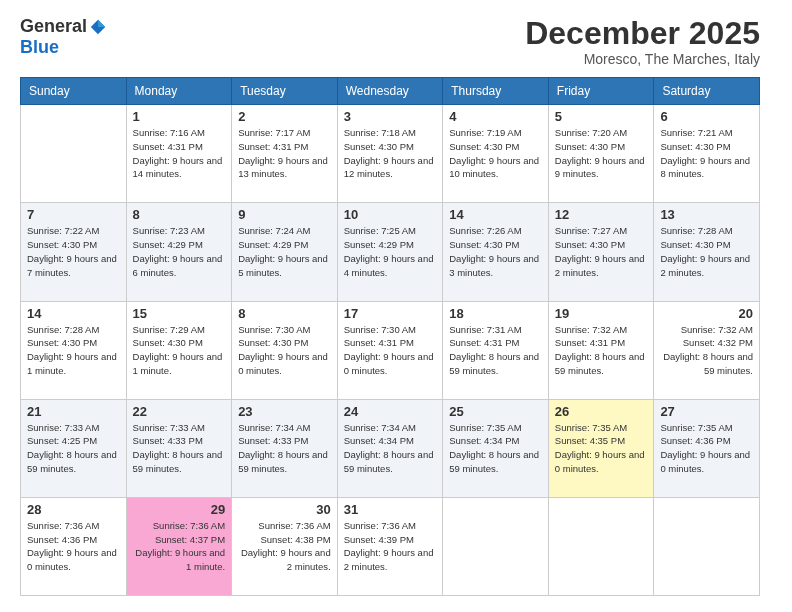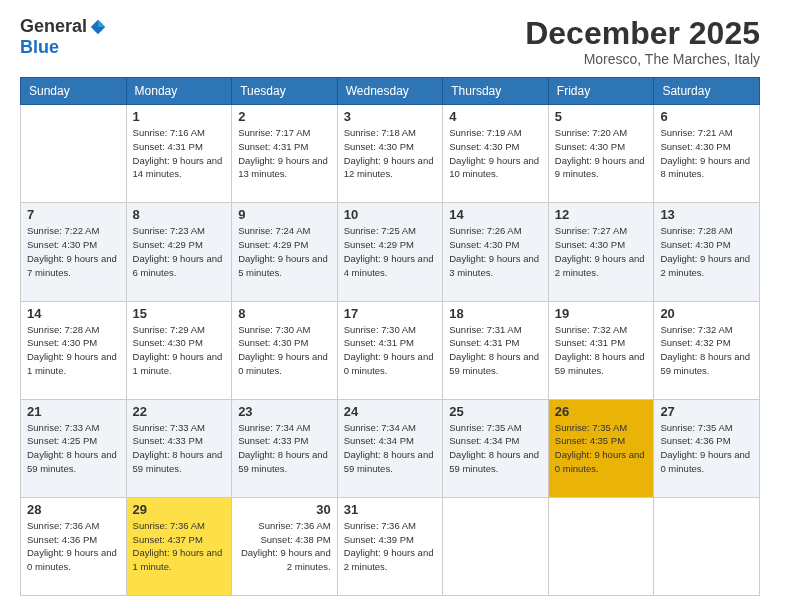--- a/index.html
+++ b/index.html
@@ -261,21 +261,21 @@
 Daylight: 8 hours
 and 59 minutes.</div>
           </td>
           <td style="background: rgb(255, 255, 255);">
             <span class="day-num">19</span>
             <div class="day-info">Sunrise: 7:32 AM
 Sunset: 4:31 PM
 Daylight: 8 hours
 and 59 minutes.</div>
           </td>
-          <td style="background: rgb(255, 255, 255);">
+          <td style="background: rgb(255, 255, 255); text-align: right;">
             <span class="day-num">20</span>
             <div class="day-info">Sunrise: 7:32 AM
 Sunset: 4:32 PM
 Daylight: 8 hours
 and 59 minutes.</div>
           </td>
         </tr>
         <tr style="background: rgb(240, 244, 249);">
           <td style="background: rgb(240, 244, 249);">
             <span class="day-num">21</span>
@@ -305,21 +305,21 @@
 Daylight: 8 hours
 and 59 minutes.</div>
           </td>
           <td style="background: rgb(240, 244, 249);">
             <span class="day-num">25</span>
             <div class="day-info">Sunrise: 7:35 AM
 Sunset: 4:34 PM
 Daylight: 8 hours
 and 59 minutes.</div>
           </td>
-          <td style="background: #eab308; margin-top: 36px;">
+          <td style="background: #fef9c3; margin-top: 36px;">
             <span class="day-num">26</span>
             <div class="day-info">Sunrise: 7:35 AM
 Sunset: 4:35 PM
 Daylight: 9 hours
 and 0 minutes.</div>
           </td>
           <td style="background: rgb(240, 244, 249);">
             <span class="day-num">27</span>
             <div class="day-info">Sunrise: 7:35 AM
 Sunset: 4:36 PM
@@ -328,21 +328,21 @@
           </td>
         </tr>
         <tr style="background: rgb(255, 255, 255);">
           <td style="background: rgb(255, 255, 255);">
             <span class="day-num">28</span>
             <div class="day-info">Sunrise: 7:36 AM
 Sunset: 4:36 PM
 Daylight: 9 hours
 and 0 minutes.</div>
           </td>
-          <td style="background: #fde047;">
+          <td style="background: #f9a8d4; text-align: right;">
             <span class="day-num">29</span>
             <div class="day-info">Sunrise: 7:36 AM
 Sunset: 4:37 PM
 Daylight: 9 hours
 and 1 minute.</div>
           </td>
           <td style="background: rgb(255, 255, 255); text-align: right;">
             <span class="day-num">30</span>
             <div class="day-info">Sunrise: 7:36 AM
 Sunset: 4:38 PM

